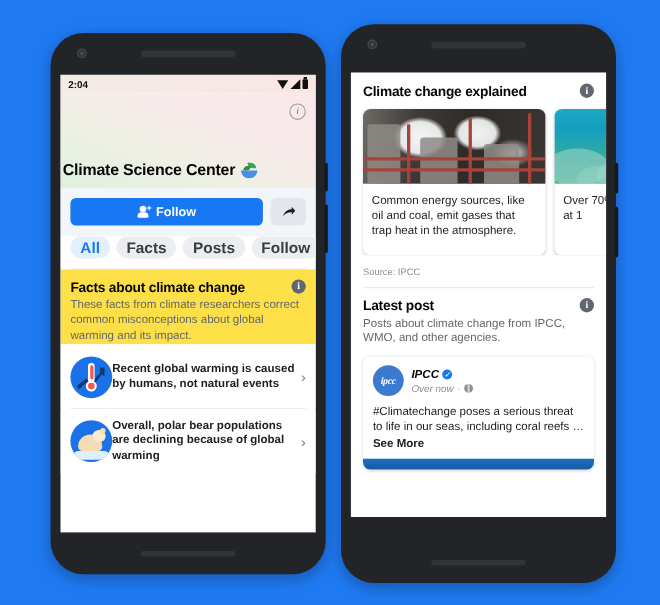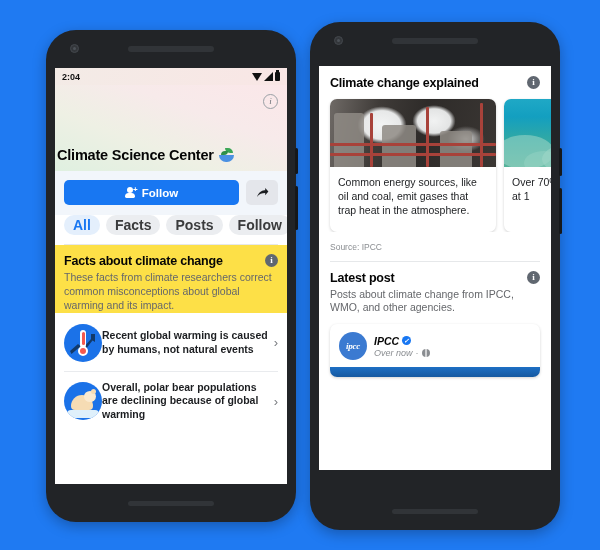--- a/index.html
+++ b/index.html
@@ -364,20 +364,23 @@
                 <span>IPCC</span>
                 <span class="verified">✓</span>
               </div>
               <div class="post-meta">
                 <span>Over now</span>
                 <span>·</span>
                 <span class="globe"></span>
               </div>
             </div>
           </div>
+          <div class="post-body">
+            <span>#Climatechange poses a serious threat to life in our seas, including coral reefs … </span><span class="see-more">See More</span>
+          </div>
           <div class="post-photo"></div>
         </div>
 
       </div>
     </div>
   </div>
 
 </div>
 
 </body></html>

